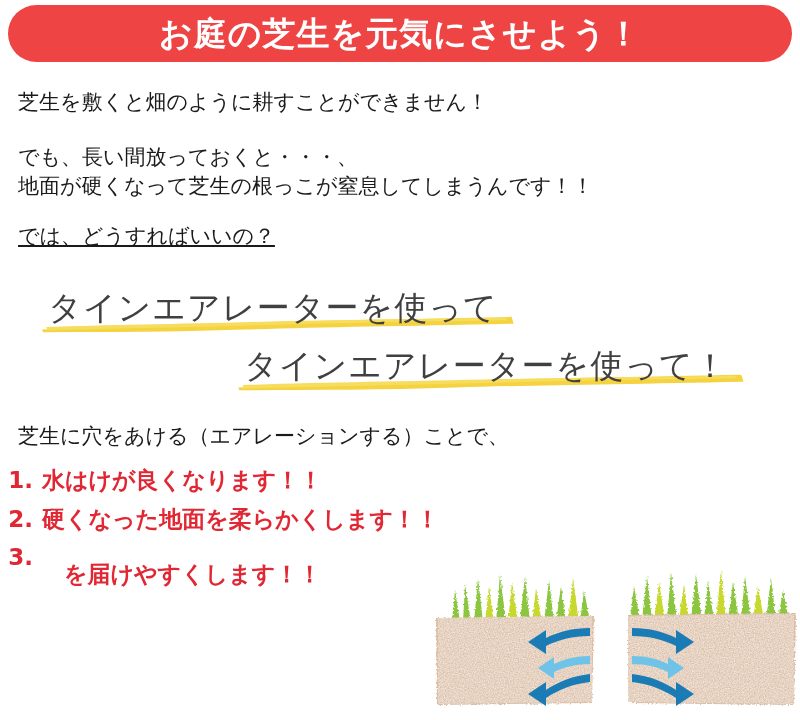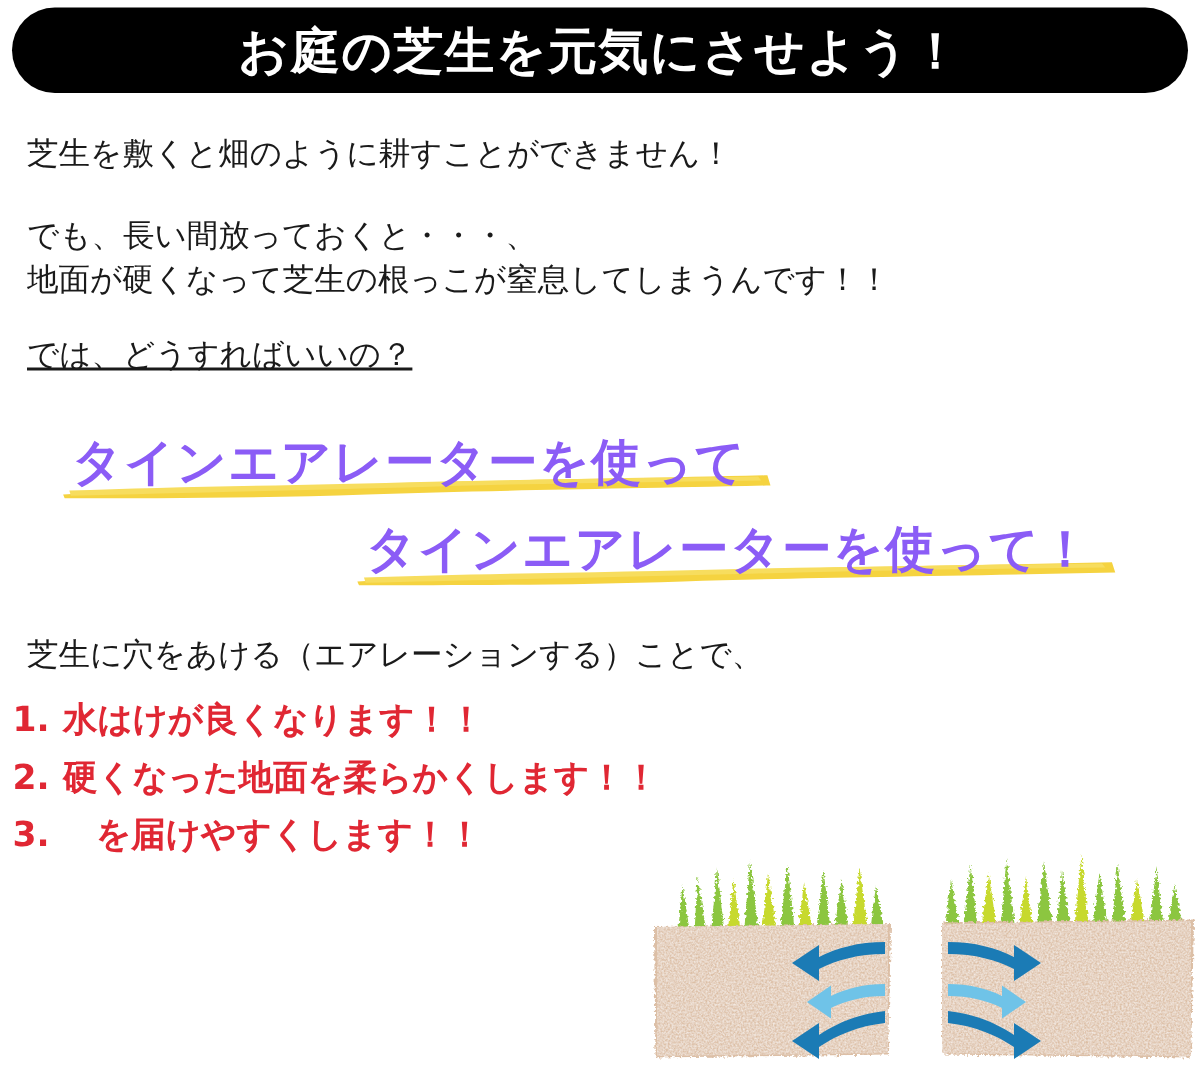--- a/index.html
+++ b/index.html
@@ -8,21 +8,21 @@
     background:#ffffff;
     font-family:"DejaVu Sans","Liberation Sans",sans-serif;
     position:relative;overflow:hidden;
     -webkit-font-smoothing:antialiased;
   }
   .page{position:relative;width:800px;height:720px;}
 
   
   .banner{
     position:absolute;left:8px;top:5px;width:784px;height:57px;
-    background:#000000;border-radius:29px;
+    background:#ef4444;border-radius:29px;
     display:flex;align-items:center;justify-content:center;
   }
   .banner-title{
     color:#ffffff;font-size:33px;font-weight:bold;
     letter-spacing:1px;line-height:1;white-space:nowrap;
   }
 
   
   .body-text{
     position:absolute;left:18px;
@@ -33,39 +33,39 @@
   .p3{top:172px;}
   .p4{top:222px;text-decoration:underline;}
   .p-lead{top:422px;text-align:center;}
 
   
   .hl-wrap{position:absolute;white-space:nowrap;}
   .hl1{left:48px;top:286px;}
   .hl2{left:244px;top:344px;}
   .hl-text{
     position:relative;z-index:2;
-    color:#8b5cf6;font-size:33px;font-weight:bold;letter-spacing:1px;
+    color:#404040;font-size:33px;font-weight:normal;letter-spacing:1px;
   }
   .brush{
     position:absolute;z-index:1;left:-8px;bottom:-2px;
     width:calc(100% + 26px);height:17px;
     pointer-events:none;
   }
   .brush svg{display:block;width:100%;height:100%;}
 
   
   .list{position:absolute;left:0;top:466px;width:520px;}
   .list-item{
     display:flex;align-items:flex-start;
     color:#e02733;font-size:23px;font-weight:bold;
     line-height:1.24;margin-bottom:10px;white-space:nowrap;
   }
   .li-num{width:33px;text-align:right;margin-right:9px;flex:none;}
   .li-body{display:block;}
-  .li-cont{display:block;padding-left:22px;}
+  .li-cont{display:block;padding-left:22px;margin-top:17px;}
 
   
   .illus{position:absolute;left:432px;top:556px;width:368px;height:164px;}
   .illus svg{display:block;width:368px;height:164px;}
 </style>
 </head>
 <body>
 
 <div class="page">
 

